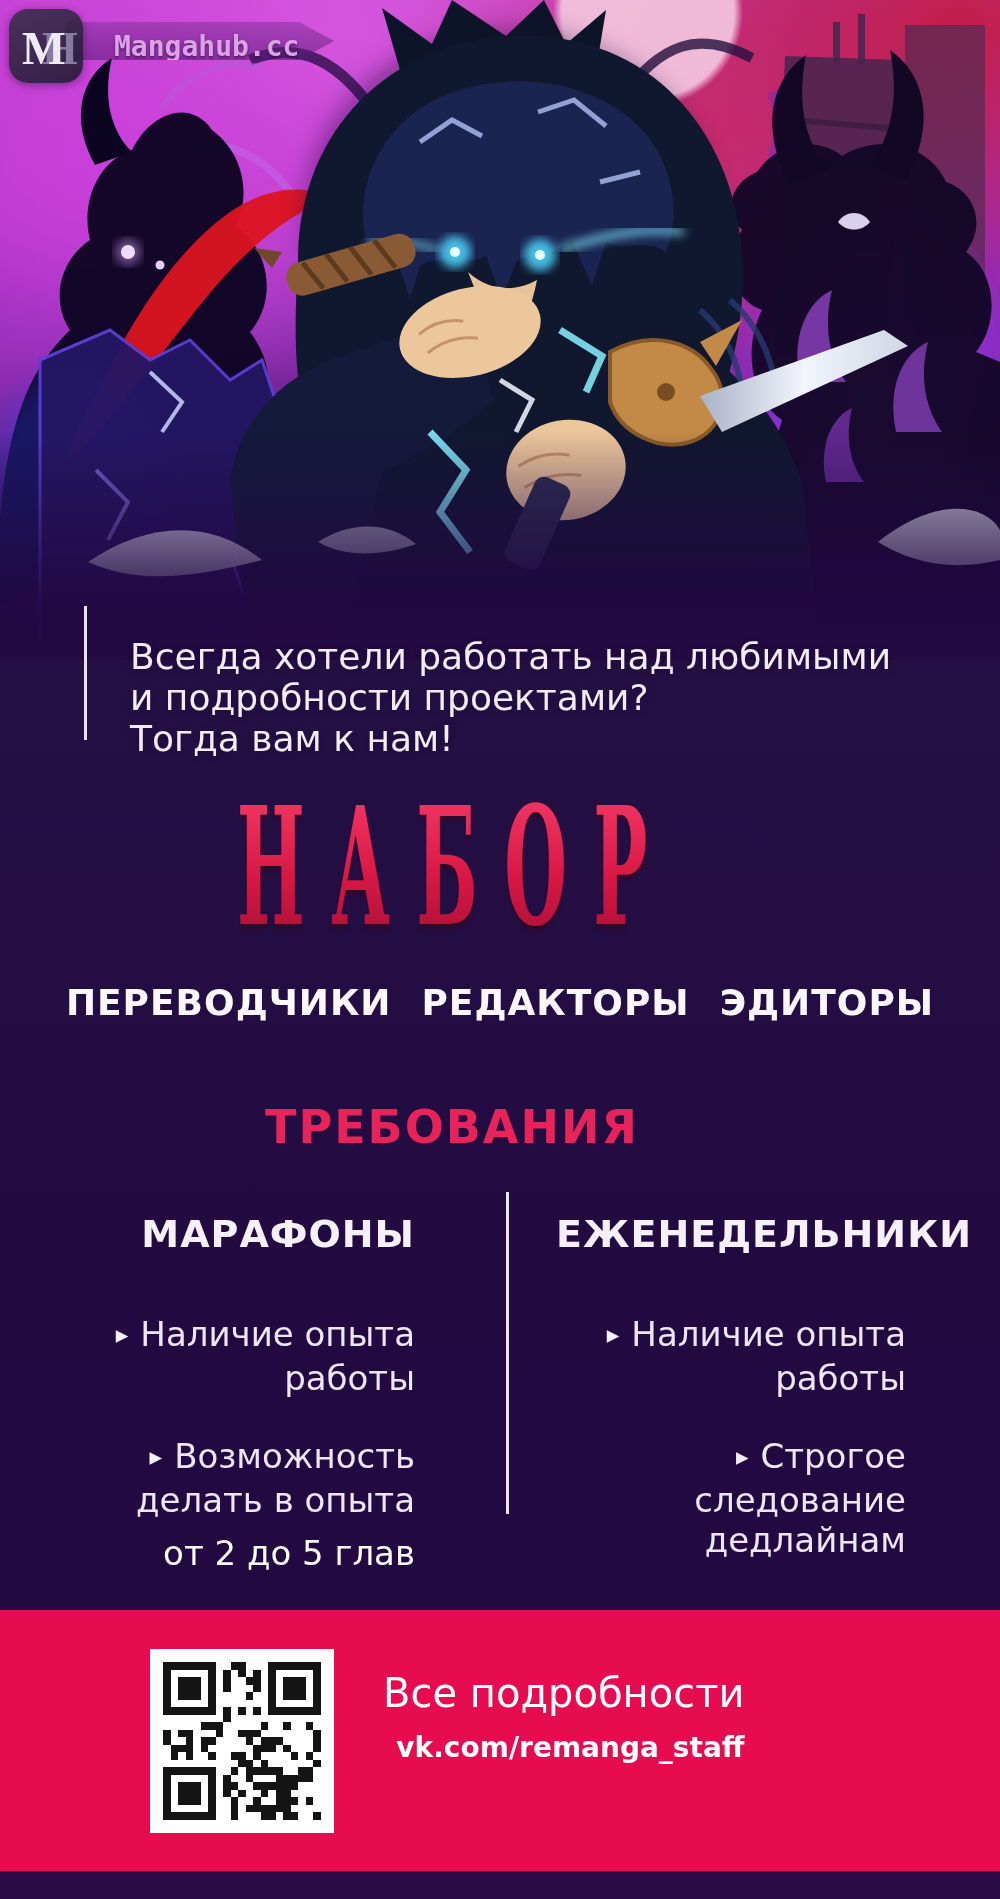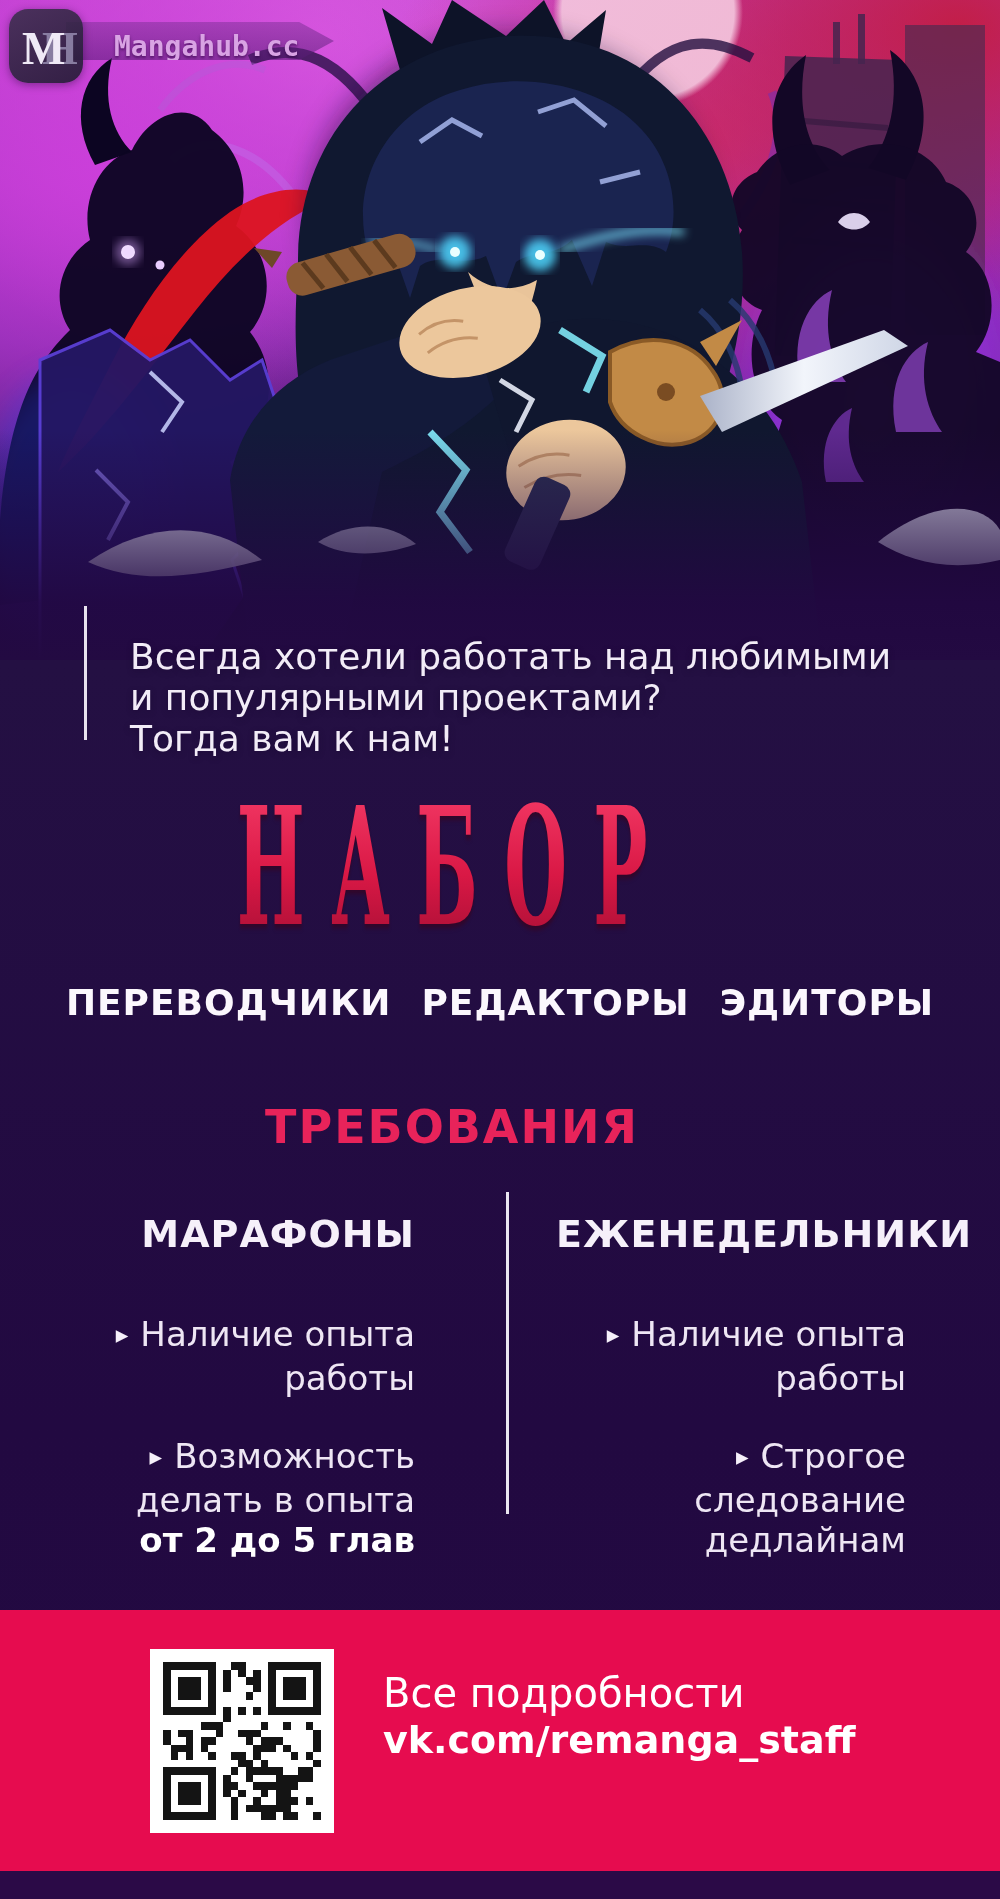--- a/index.html
+++ b/index.html
@@ -60,31 +60,31 @@
          font-size:36px;font-weight:700;letter-spacing:1px;color:#fbf7fd;}
   
   .req-heading{position:absolute;left:0;top:1100px;width:904px;text-align:center;
                font-size:46px;font-weight:700;letter-spacing:2px;color:#e8235a;}
   .col{position:absolute;top:1212px;text-align:right;}
   .col-left{left:105px;width:310px;}
   .col-right{left:556px;width:350px;}
   .col h3{margin:0 0 58px 0;font-size:38px;font-weight:700;letter-spacing:1px;color:#f6f0fa;white-space:nowrap;}
   .item{font-size:34px;line-height:40px;font-weight:400;color:#eee6f4;margin-bottom:38px;}
   .item .bullet{font-size:25px;margin-right:12px;position:relative;top:-3px;color:#f6f0fa;}
-  .item .bold-line{font-weight:700;color:#ffffff;}
+  .item .bold-line{font-weight:400;color:#ffffff;margin-top:13px;}
   .divider{position:absolute;left:506px;top:1192px;width:3px;height:322px;background:#f6f2fa;opacity:.95;}
   
   .band{position:absolute;left:0;top:1610px;width:1000px;height:261px;background:#e60c4f;}
   .footer-strip{position:absolute;left:0;top:1871px;width:1000px;height:28px;background:#2b0a47;}
   .qr{position:absolute;left:150px;top:1649px;width:184px;height:184px;background:#ffffff;}
   .qr-grid{position:absolute;inset:13px;display:grid;grid-template-columns:repeat(21,1fr);grid-template-rows:repeat(21,1fr);}
   .qr-grid div.on{background:#141414;}
   .band-text{position:absolute;left:383px;top:1672px;color:#ffffff;}
   .band-text .details{font-size:40px;font-weight:400;line-height:42px;}
-  .band-text .link{font-size:38px;font-weight:700;line-height:44px;margin-top:4px;text-align:right;}
+  .band-text .link{font-size:28px;font-weight:700;line-height:44px;margin-top:12px;text-align:right;}
 </style>
 </head>
 <body>
 
 <div id="poster">
 
   <div class="art">
     <svg width="1000" height="660" viewBox="0 0 1000 660">
       <defs>
         <linearGradient id="fadeGrad" x1="0" y1="0" x2="0" y2="1">
@@ -248,21 +248,21 @@
       <div class="wm-logo">
         <span class="h">H</span>
         <span class="m">M</span>
       </div>
     </div>
   </div>
 
   <div class="quote-bar"></div>
   <div class="intro">
     <div>Всегда хотели работать над любимыми</div>
-    <div>и популярными проектами?</div>
+    <div>и подробности проектами?</div>
     <div>Тогда вам к нам!</div>
   </div>
 
   <div class="title-wrap">
     <div class="title">НАБОР</div>
   </div>
 
   <div class="roles">
     <span>ПЕРЕВОДЧИКИ</span>
     <span>РЕДАКТОРЫ</span>

